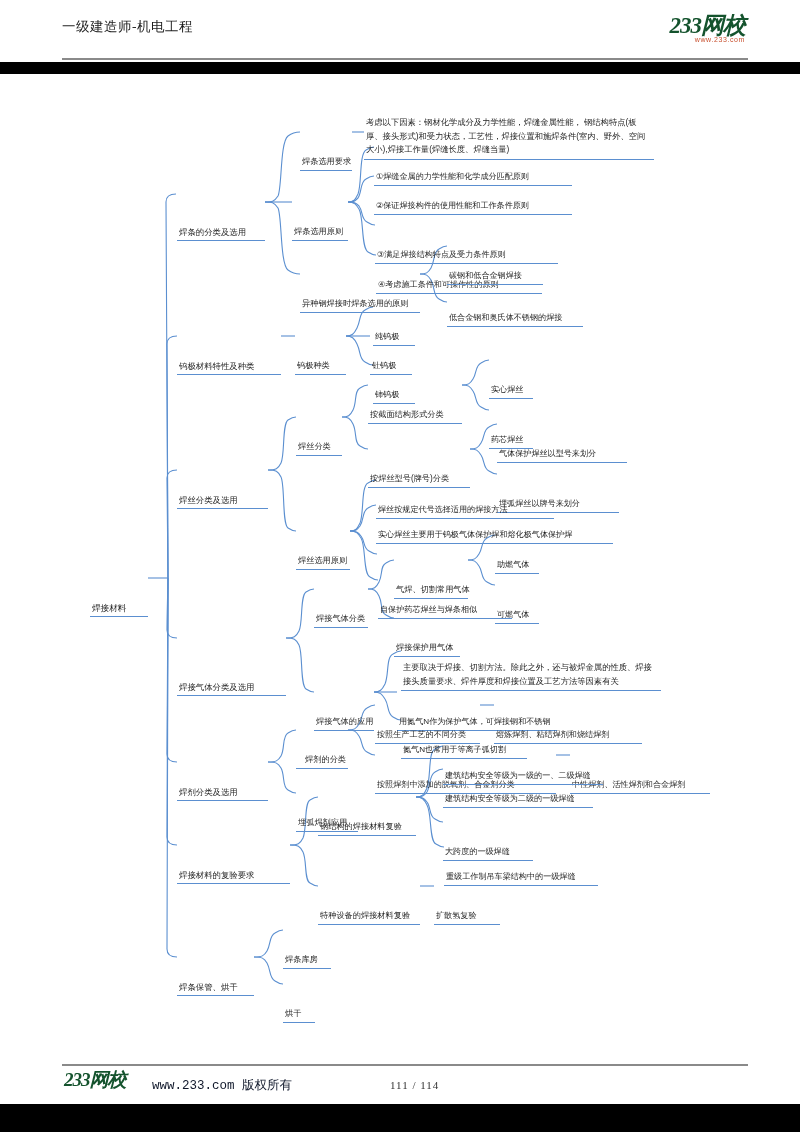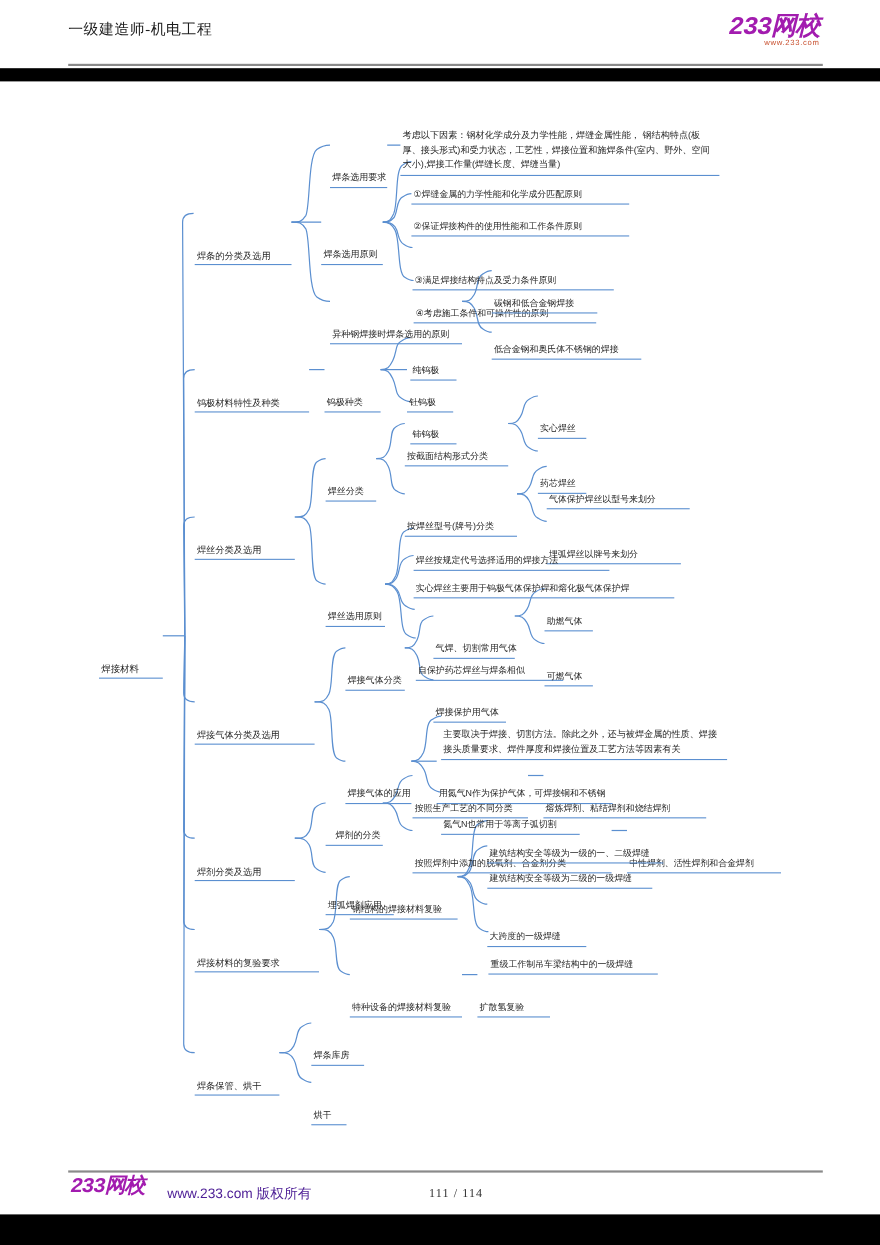--- a/index.html
+++ b/index.html
@@ -21,23 +21,23 @@
   .hdr{
     position:absolute; left:0; top:0; width:800px; height:62px;
   }
   .hdr-title{
     position:absolute; left:62px; top:18px;
     font-size:13.5px; letter-spacing:.5px;
     font-family:"Liberation Serif","DejaVu Serif",serif;
     color:#1d1d1d; white-space:nowrap;
   }
   .logo{
-    font-family:Liberation Mono, monospace;
+    font-family:Liberation Serif, serif;
     font-weight:bold; font-style:italic;
-    color:#a21caf; line-height:1;
+    color:#14532d; line-height:1;
   }
   .logo-wrap{position:absolute; right:55px; top:14px; text-align:right;}
   .logo-main{font-size:23px; letter-spacing:-1px;}
   .logo-sub{
     font-size:7px; color:#c8502f; letter-spacing:.6px;
     font-style:normal; font-weight:normal; margin-top:-1px;
     font-family:"Liberation Sans",sans-serif;
   }
   .hdr-rule{
     position:absolute; left:62px; top:58px; width:686px; height:2px;
@@ -48,22 +48,22 @@
   .edge-top{position:absolute;left:0;top:62px;width:800px;height:12px;background:#000;}
   .edge-bottom{position:absolute;left:0;bottom:0;width:800px;height:28px;background:#000;}
 
   
   .ftr{position:absolute; left:0; top:1056px; width:800px; height:48px;}
   .ftr-rule{position:absolute; left:62px; top:8px; width:686px; height:2px; background:#8a8a8a;}
   .ftr-logo{position:absolute; left:64px; top:16px;}
   .ftr-logo .logo-main{font-size:19px;}
   .ftr-text{
     position:absolute; left:152px; top:21px;
-    font-family:Liberation Sans, sans-serif;
-    font-size:12.5px; color:#4c1d95; white-space:nowrap;
+    font-family:Liberation Mono, monospace;
+    font-size:12.5px; color:#0f172a; white-space:nowrap;
   }
   .ftr-page{
     position:absolute; left:390px; top:23px;
     font-family:"Liberation Serif","DejaVu Serif",serif;
     font-size:11px; color:#333; white-space:nowrap; letter-spacing:1px;
   }
 
   
   #map{position:absolute; left:0; top:74px; width:800px; height:980px;}
   #wires{position:absolute; left:0; top:0; width:800px; height:980px;}
@@ -223,21 +223,21 @@
 
     <div class="node lvl2" style="left:368px; top:363px; width:102px;">按焊丝型号(牌号)分类</div>
     <div class="node leaf" style="left:497px; top:338px; width:130px;">气体保护焊丝以型号来划分</div>
     <div class="node leaf" style="left:497px; top:388px; width:122px;">埋弧焊丝以牌号来划分</div>
 
     <div class="node lvl2" style="left:296px; top:445px; width:54px;">焊丝选用原则</div>
     <div class="node leaf" style="left:376px; top:394px; width:178px;">焊丝按规定代号选择适用的焊接方法</div>
     <div class="node leaf" style="left:376px; top:419px; width:237px;">实心焊丝主要用于钨极气体保护焊和熔化极气体保护焊</div>
     <div class="node leaf" style="left:378px; top:494px; width:134px;">自保护药芯焊丝与焊条相似</div>
 
-    <div class="node lvl1" style="left:177px; top:552px; width:109px;">焊接气体分类及选用</div>
+    <div class="node lvl1" style="left:177px; top:571px; width:109px;">焊接气体分类及选用</div>
 
     <div class="node lvl2" style="left:314px; top:503px; width:54px;">焊接气体分类</div>
     <div class="node lvl2" style="left:394px; top:474px; width:74px;">气焊、切割常用气体</div>
     <div class="node leaf" style="left:495px; top:449px; width:44px;">助燃气体</div>
     <div class="node leaf" style="left:495px; top:499px; width:44px;">可燃气体</div>
     <div class="node lvl2" style="left:394px; top:532px; width:66px;">焊接保护用气体</div>
 
     <div class="node lvl2" style="left:314px; top:606px; width:60px;">焊接气体的应用</div>
     <div class="node wrap big" style="left:401px; top:551px; width:260px;">主要取决于焊接、切割方法。除此之外，还与被焊金属的性质、焊接接头质量要求、焊件厚度和焊接位置及工艺方法等因素有关</div>
     <div class="node leaf" style="left:397px; top:606px; width:160px;">用氮气N作为保护气体，可焊接铜和不锈钢</div>

